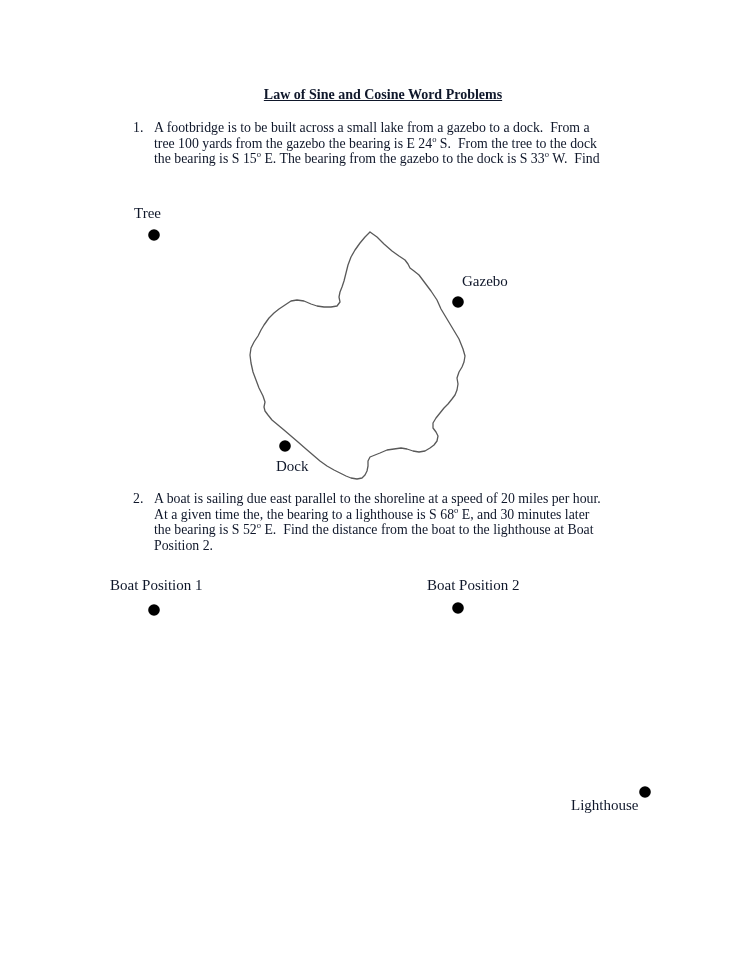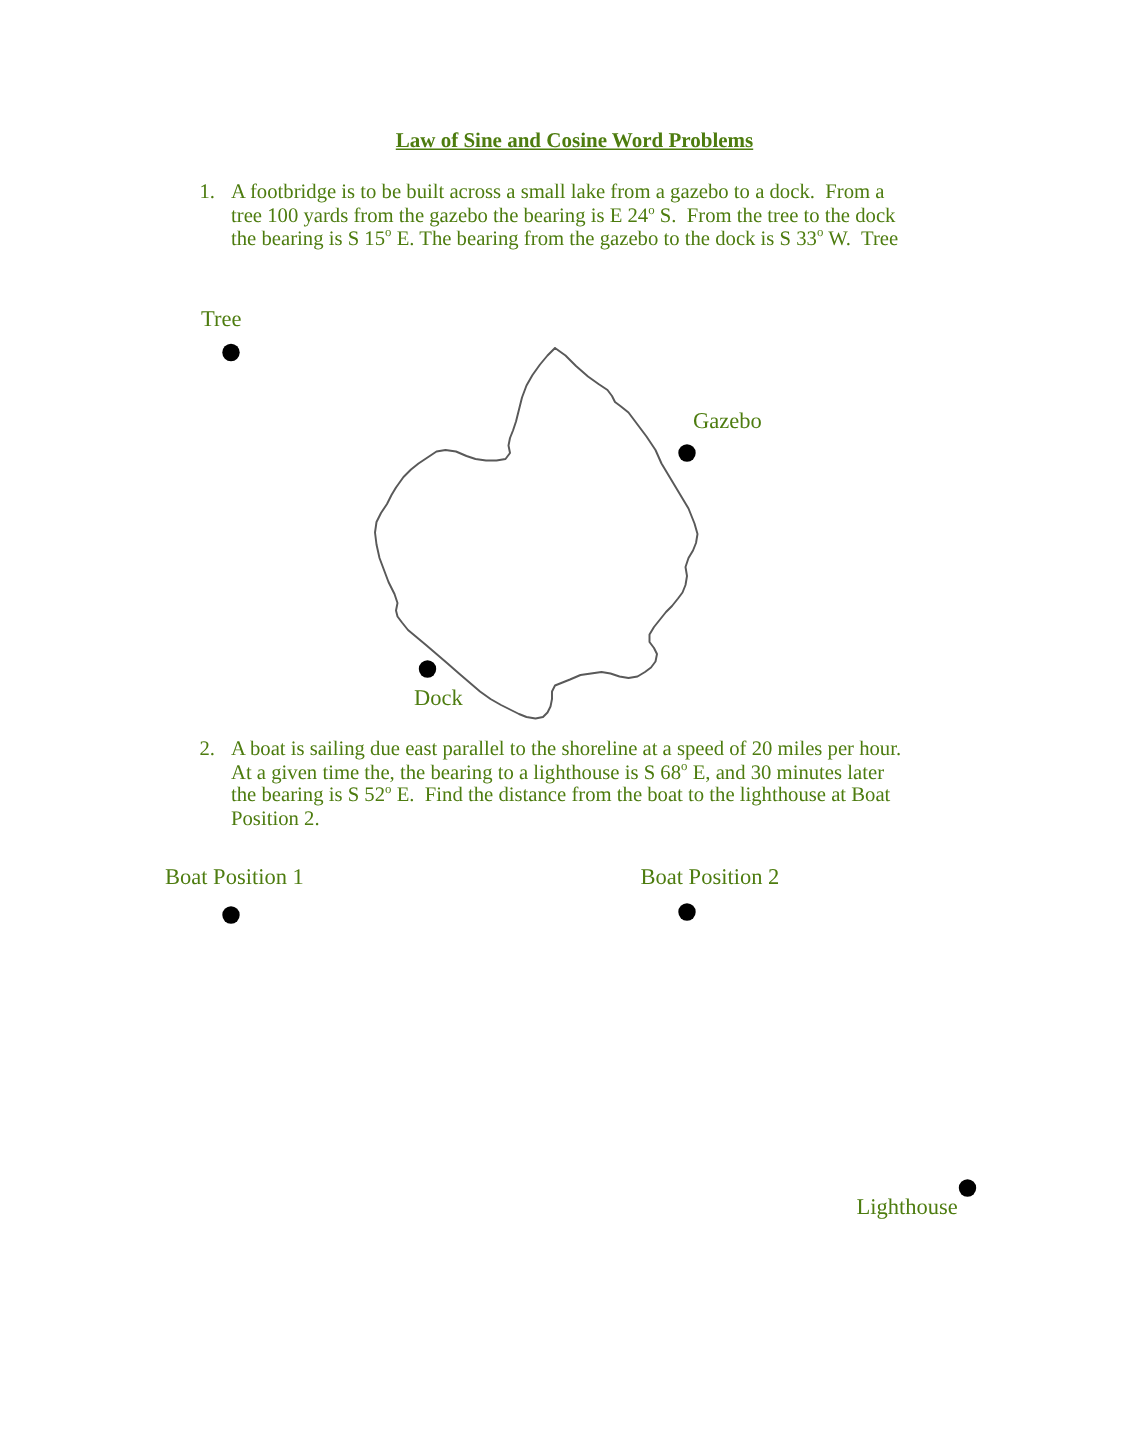--- a/index.html
+++ b/index.html
@@ -1,20 +1,20 @@
 <!DOCTYPE html>
 <html><head>
 <meta charset="utf-8">
 <style>
   html,body{margin:0;padding:0;background:#ffffff;}
   .page{
     position:relative;
     width:749px;height:970px;
     background:#ffffff;
-    color:#4d7c0f;
+    color:#0f172a;
     font-family:"Liberation Serif", serif;
     overflow:hidden;
   }
   .doc-title{
     position:absolute;
     left:133px;top:87px;width:500px;
     text-align:center;
     font-size:14px;
     font-weight:700;
     text-decoration:underline;
@@ -46,21 +46,21 @@
 
 <div class="page">
 
   <div class="doc-title">Law of Sine and Cosine Word Problems</div>
 
   <div class="problem problem-1">
     <span class="pnum">1.</span>
     <div class="plines">
         <div class="pline"><span>A footbridge is to be built across a small lake from a gazebo to a dock.  From a</span></div>
         <div class="pline"><span>tree 100 yards from the gazebo the bearing is E 24</span><sup>o</sup><span> S.  From the tree to the dock</span></div>
-        <div class="pline"><span>the bearing is S 15</span><sup>o</sup><span> E. The bearing from the gazebo to the dock is S 33</span><sup>o</sup><span> W.  Tree</span></div>
+        <div class="pline"><span>the bearing is S 15</span><sup>o</sup><span> E. The bearing from the gazebo to the dock is S 33</span><sup>o</sup><span> W.  Find</span></div>
       </div>
   </div>
 
   <svg class="overlay" id="overlay" viewBox="0 0 749 970" width="749" height="970" xmlns="http://www.w3.org/2000/svg">
     <path id="lake-path" fill="none" stroke-linejoin="round" stroke-linecap="round" d="M370,232 L377,237 L384,244 L392,251 L399,256 L405,260 L408,264 L410,268 L414,271 L419,275 L425,283 L431,291 L437,300 L441,309 L447,319 L453,329 L459,339 L463,349 L465,356 L464,362 L462,367 L459,372 L457,378 L458,384 L457,390 L455,395 L452,399 L448,404 L444,408 L440,413 L436,418 L433,423 L433,428 L436,432 L438,436 L437,441 L434,445 L430,448 L425,451 L419,452 L413,451 L407,449 L401,448 L394,449 L387,450 L380,453 L375,455 L370,457 L368,461 L368,466 L367,471 L365,475 L362,478 L357,479 L351,478 L346,476 L340,473 L334,470 L327,466 L320,461 L313,455 L306,449 L298,442 L291,436 L284,430 L278,425 L272,420 L268,415 L265,411 L264,407 L265,402 L263,396 L259,388 L256,380 L253,372 L251,363 L250,355 L251,348 L254,342 L258,336 L261,330 L264,325 L269,318 L274,313 L279,309 L285,305 L291,301 L297,300 L304,301 L311,304 L317,306 L324,307 L331,307 L337,306 L340,302 L339,297 L340,292 L342,287 L344,281 L346,273 L348,265 L351,257 L355,250 L360,243 L365,237 L370,232" stroke="#595959" stroke-width="1.3"></path>
   <circle cx="154" cy="235" r="5.8" fill="#000000"></circle>
       <circle cx="458" cy="302" r="5.8" fill="#000000"></circle>
       <circle cx="285" cy="446" r="5.8" fill="#000000"></circle>
       <circle cx="154" cy="610" r="5.8" fill="#000000"></circle>
       <circle cx="458" cy="608" r="5.8" fill="#000000"></circle>

